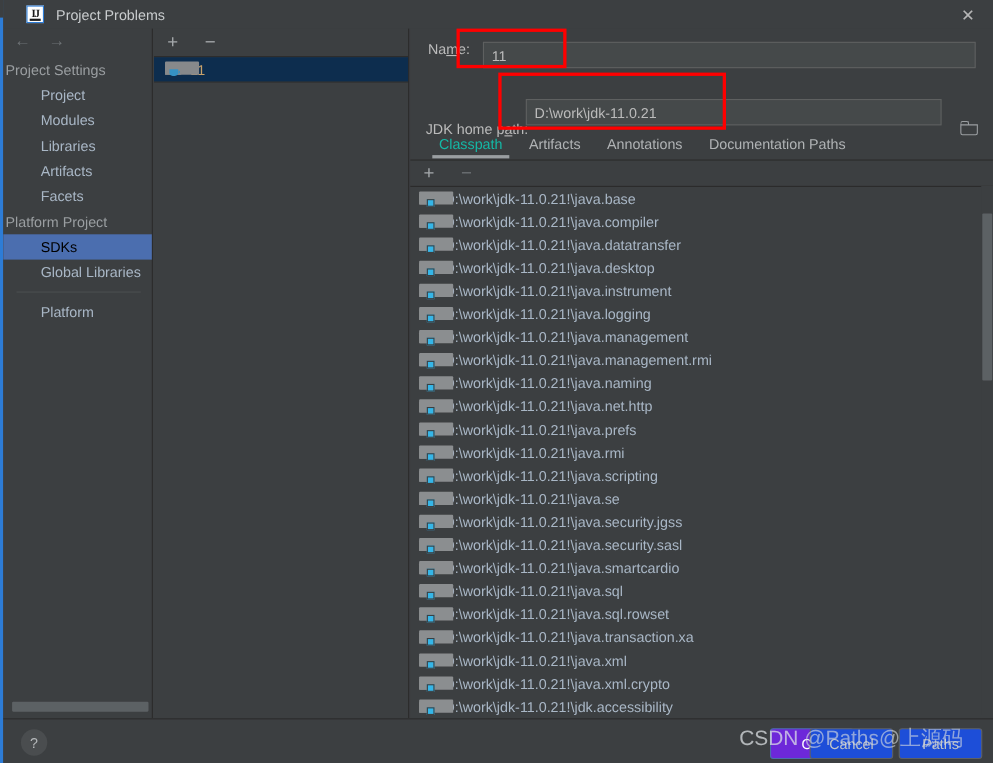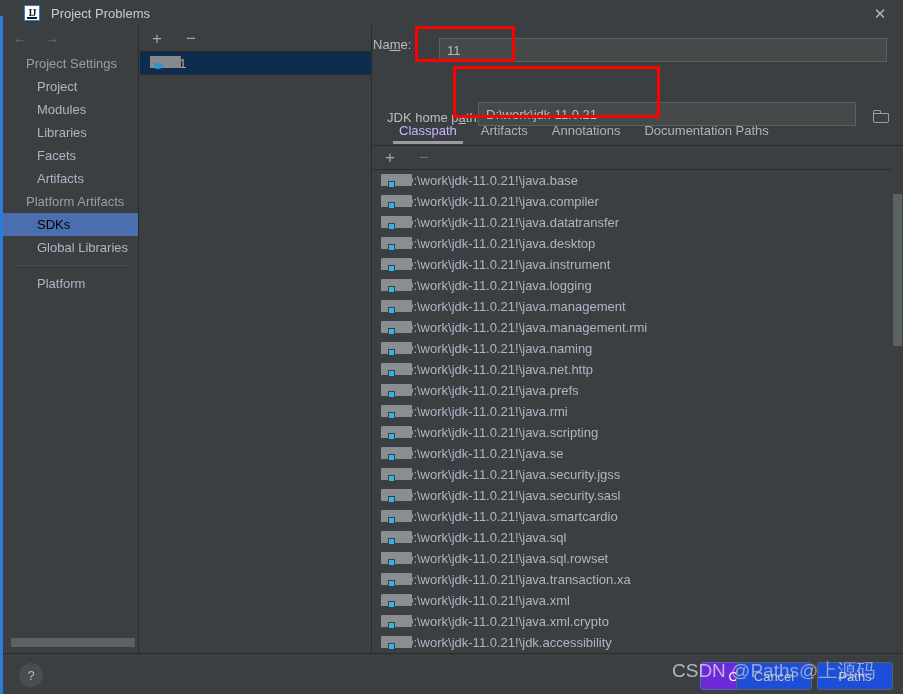--- a/index.html
+++ b/index.html
@@ -112,21 +112,21 @@
     user-select: none;
   }
   .nav-list {
     position: absolute;
     left: 0; top: 26px;
     width: 100%;
   }
   .nav-group {
     height: 23px;
     line-height: 23px;
-    padding-left: 23px;
+    padding-left: 2px;
     color: #9a9ea1;
     font-size: 13px;
   }
   .nav-item {
     height: 23px;
     line-height: 23px;
     padding-left: 34px;
     color: #a9b7c6;
     font-size: 13px;
     cursor: default;
@@ -333,21 +333,21 @@
     box-sizing: border-box;
   }
   .tab {
     position: relative;
     padding: 3px 12px 6px 12px;
     color: #b0b3b5;
     font-size: 13px;
     cursor: default;
     white-space: nowrap;
   }
-  .tab.active { color: #c4b5fd; }
+  .tab.active { color: #14b8a6; }
   .tab.active::after {
     content: "";
     position: absolute;
     left: 6px; right: 6px; bottom: 0;
     height: 3px;
     background: #9a9ea1;
   }
 
   
   .cp-toolbar {
@@ -487,23 +487,23 @@
     <div class="nav-toolbar">
       <span class="nav-arrow">←</span>
       <span class="nav-arrow">→</span>
     </div>
 
     <div class="nav-list">
       <div class="nav-group">Project Settings</div>
       <div class="nav-item">Project</div>
       <div class="nav-item">Modules</div>
       <div class="nav-item">Libraries</div>
+      <div class="nav-item">Artifacts</div>
       <div class="nav-item">Facets</div>
-      <div class="nav-item">Artifacts</div>
-      <div class="nav-group">Platform Artifacts</div>
+      <div class="nav-group">Platform Project</div>
       <div class="nav-item selected">SDKs</div>
       <div class="nav-item">Global Libraries</div>
       <div class="nav-sep"></div>
       <div class="nav-item">Platform</div>
     </div>
 
     <div class="nav-scroll-track"></div>
     <div class="nav-scroll-thumb"></div>
   </div>
 
@@ -519,29 +519,29 @@
             <span class="body"></span>
             <span class="cup"></span>
         </span>
         <span class="label">11</span>
       </div>
     </div>
   </div>
 
   <div class="detail-pane">
 
-    <div class="field-row" style="left:0; top:11px;align-items:flex-end;">
+    <div class="field-row" style="left:16px; top:11px;align-items:flex-end;">
       <span class="field-label">Na<u>m</u>e:</span>
     </div>
     <input class="text-input" style="position: absolute; left: 66px; top: 12px; width: 448px;" value="11">
 
     <div class="field-row" style="left:14px; top:84px;">
       <span class="field-label">JDK home p<u>a</u>th:</span>
     </div>
-    <input class="text-input" style="position: absolute; left: 105px; top: 76px; width: 378px;" value="D:\work\jdk-11.0.21">
+    <input class="text-input" style="position: absolute; left: 105px; top: 64px; width: 378px;" value="D:\work\jdk-11.0.21">
     <div class="browse-icon">
       <span class="t"></span>
         <span class="b"></span>
     </div>
 
     <div class="tabs">
       <div class="tab active">Classpath</div>
       <div class="tab">Artifacts</div>
       <div class="tab">Annotations</div>
       <div class="tab">Documentation Paths</div>

